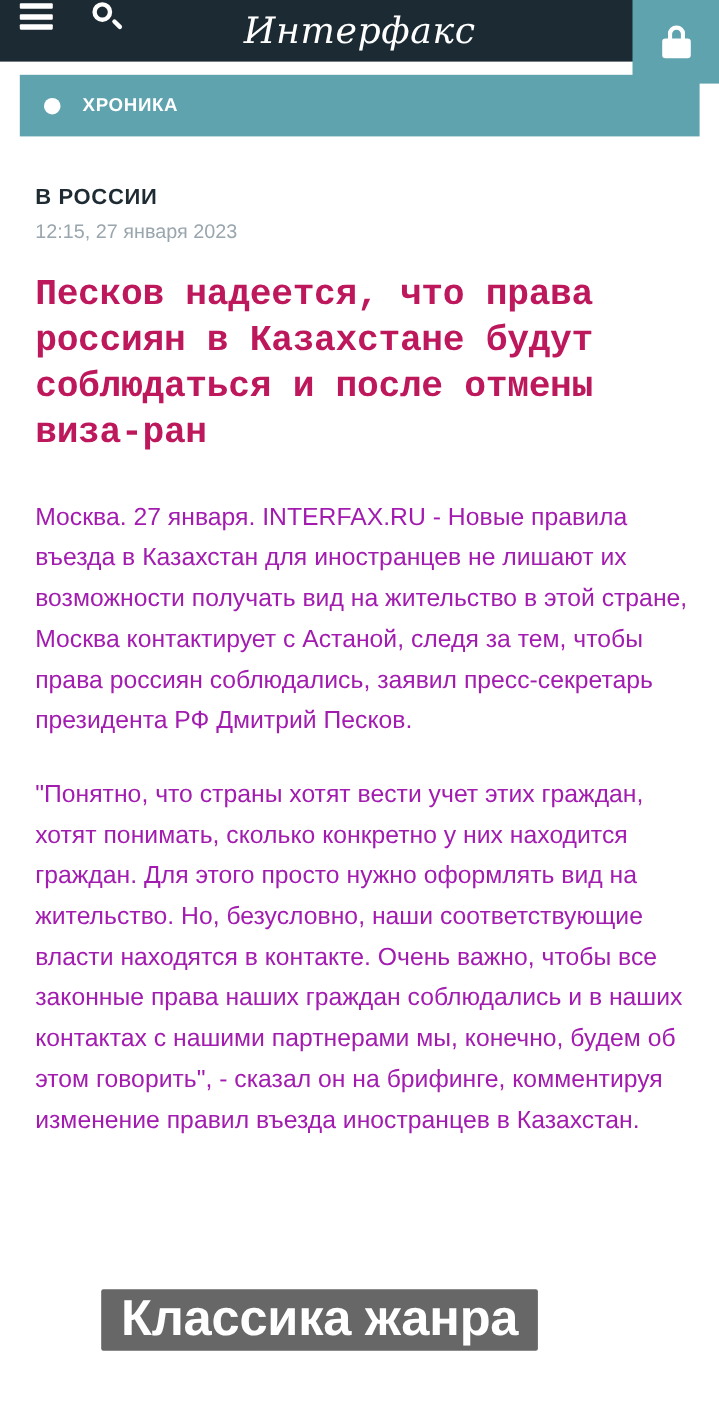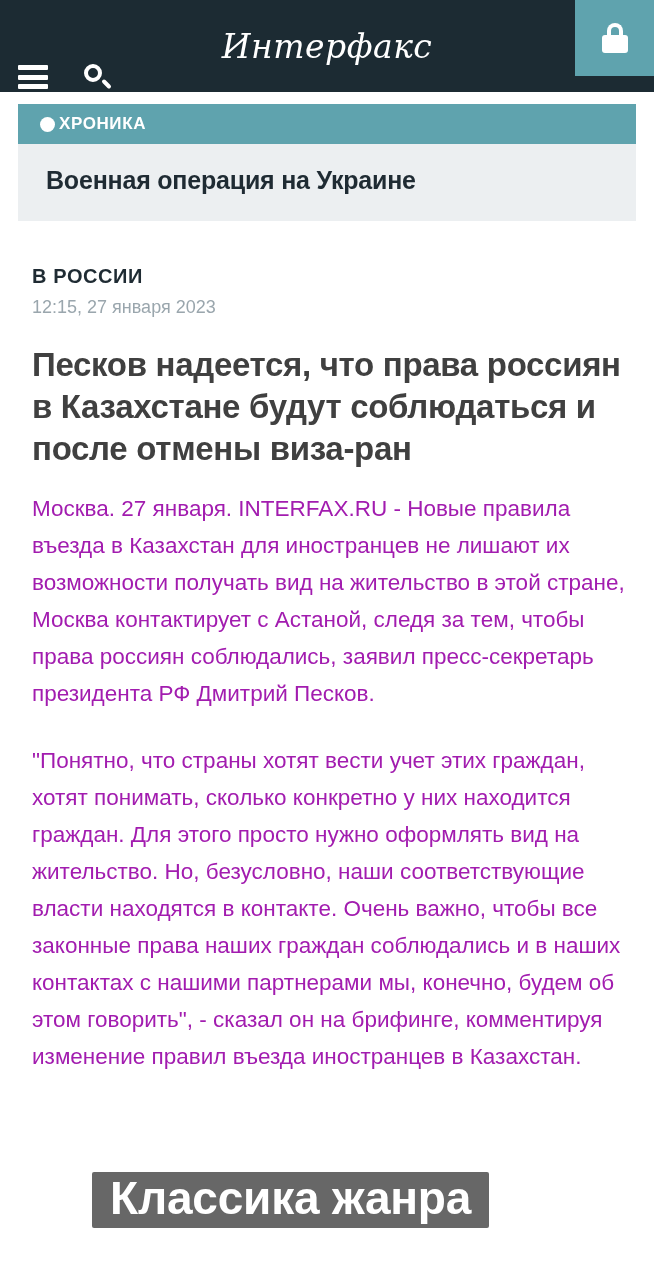--- a/index.html
+++ b/index.html
@@ -11,24 +11,24 @@
     width: 654px;
     height: 1280px;
     overflow: hidden;
     font-family: "Liberation Sans", sans-serif;
     position: relative;
     color: #1f2b33;
   }
 
   
   .header {
-    height: 92px;
+    height: 56px;
     background: #1c2b33;
     display: flex;
-    align-items: flex-end;
+    align-items: flex-start;
     position: relative;
     text-decoration: underline;
   }
   .hdr-left {
     display: flex;
     align-items: center;
     gap: 34px;
     padding-left: 18px;
   }
   .burger {
@@ -125,26 +125,26 @@
     border-radius: 3px;
   }
 
   
   .chronicle {
     margin: 12px 18px 0 18px;
     background: #eceff1;
   }
   .chronicle-top {
     background: #5fa3ae;
-    height: 40px;
+    height: 56px;
     display: flex;
     align-items: center;
     padding-left: 22px;
     box-sizing: border-box;
-    gap: 4px;
+    gap: 20px;
   }
   .chronicle-dot {
     width: 15px;
     height: 15px;
     border-radius: 50%;
     background: #ffffff;
   }
   .chronicle-label {
     color: #ffffff;
     font-size: 17px;
@@ -174,23 +174,24 @@
   }
   .timestamp {
     font-size: 18px;
     color: #9aa6ad;
     margin-bottom: 26px;
   }
   .headline {
     font-size: 33px;
     line-height: 42px;
     font-weight: bold;
-    color: #404040;
+    color: #be185d;
     letter-spacing: -0.3px;
-    margin: 0 0 20px 0;
+    margin: 0 0 36px 0;
+    font-family: Liberation Mono, monospace;
   }
   .para {
     font-size: 22.5px;
     line-height: 37px;
     color: #a21caf;
     margin: 0 0 30px 0;
   }
 
   
   .caption-overlay {
@@ -234,23 +235,20 @@
       <div class="body"></div>
     </div>
   </div>
 </div>
 
 <div class="chronicle">
   <div class="chronicle-top">
     <div class="chronicle-dot"></div>
     <div class="chronicle-label">ХРОНИКА</div>
   </div>
-  <div class="chronicle-body">
-    <div class="chronicle-title">Военная операция на Украине</div>
-  </div>
 </div>
 
 <div class="article">
   <div class="rubric">В РОССИИ</div>
   <div class="timestamp">12:15, 27 января 2023</div>
   <h1 class="headline">Песков надеется, что права россиян в Казахстане будут соблюдаться и после отмены виза-ран</h1>
   <p class="para">Москва. 27 января. INTERFAX.RU - Новые правила въезда в Казахстан для иностранцев не лишают их возможности получать вид на жительство в этой стране, Москва контактирует с Астаной, следя за тем, чтобы права россиян соблюдались, заявил пресс-секретарь президента РФ Дмитрий Песков.</p>
   <p class="para">"Понятно, что страны хотят вести учет этих граждан, хотят понимать, сколько конкретно у них находится граждан. Для этого просто нужно оформлять вид на жительство. Но, безусловно, наши соответствующие власти находятся в контакте. Очень важно, чтобы все законные права наших граждан соблюдались и в наших контактах с нашими партнерами мы, конечно, будем об этом говорить", - сказал он на брифинге, комментируя изменение правил въезда иностранцев в Казахстан.</p>
 </div>
 

